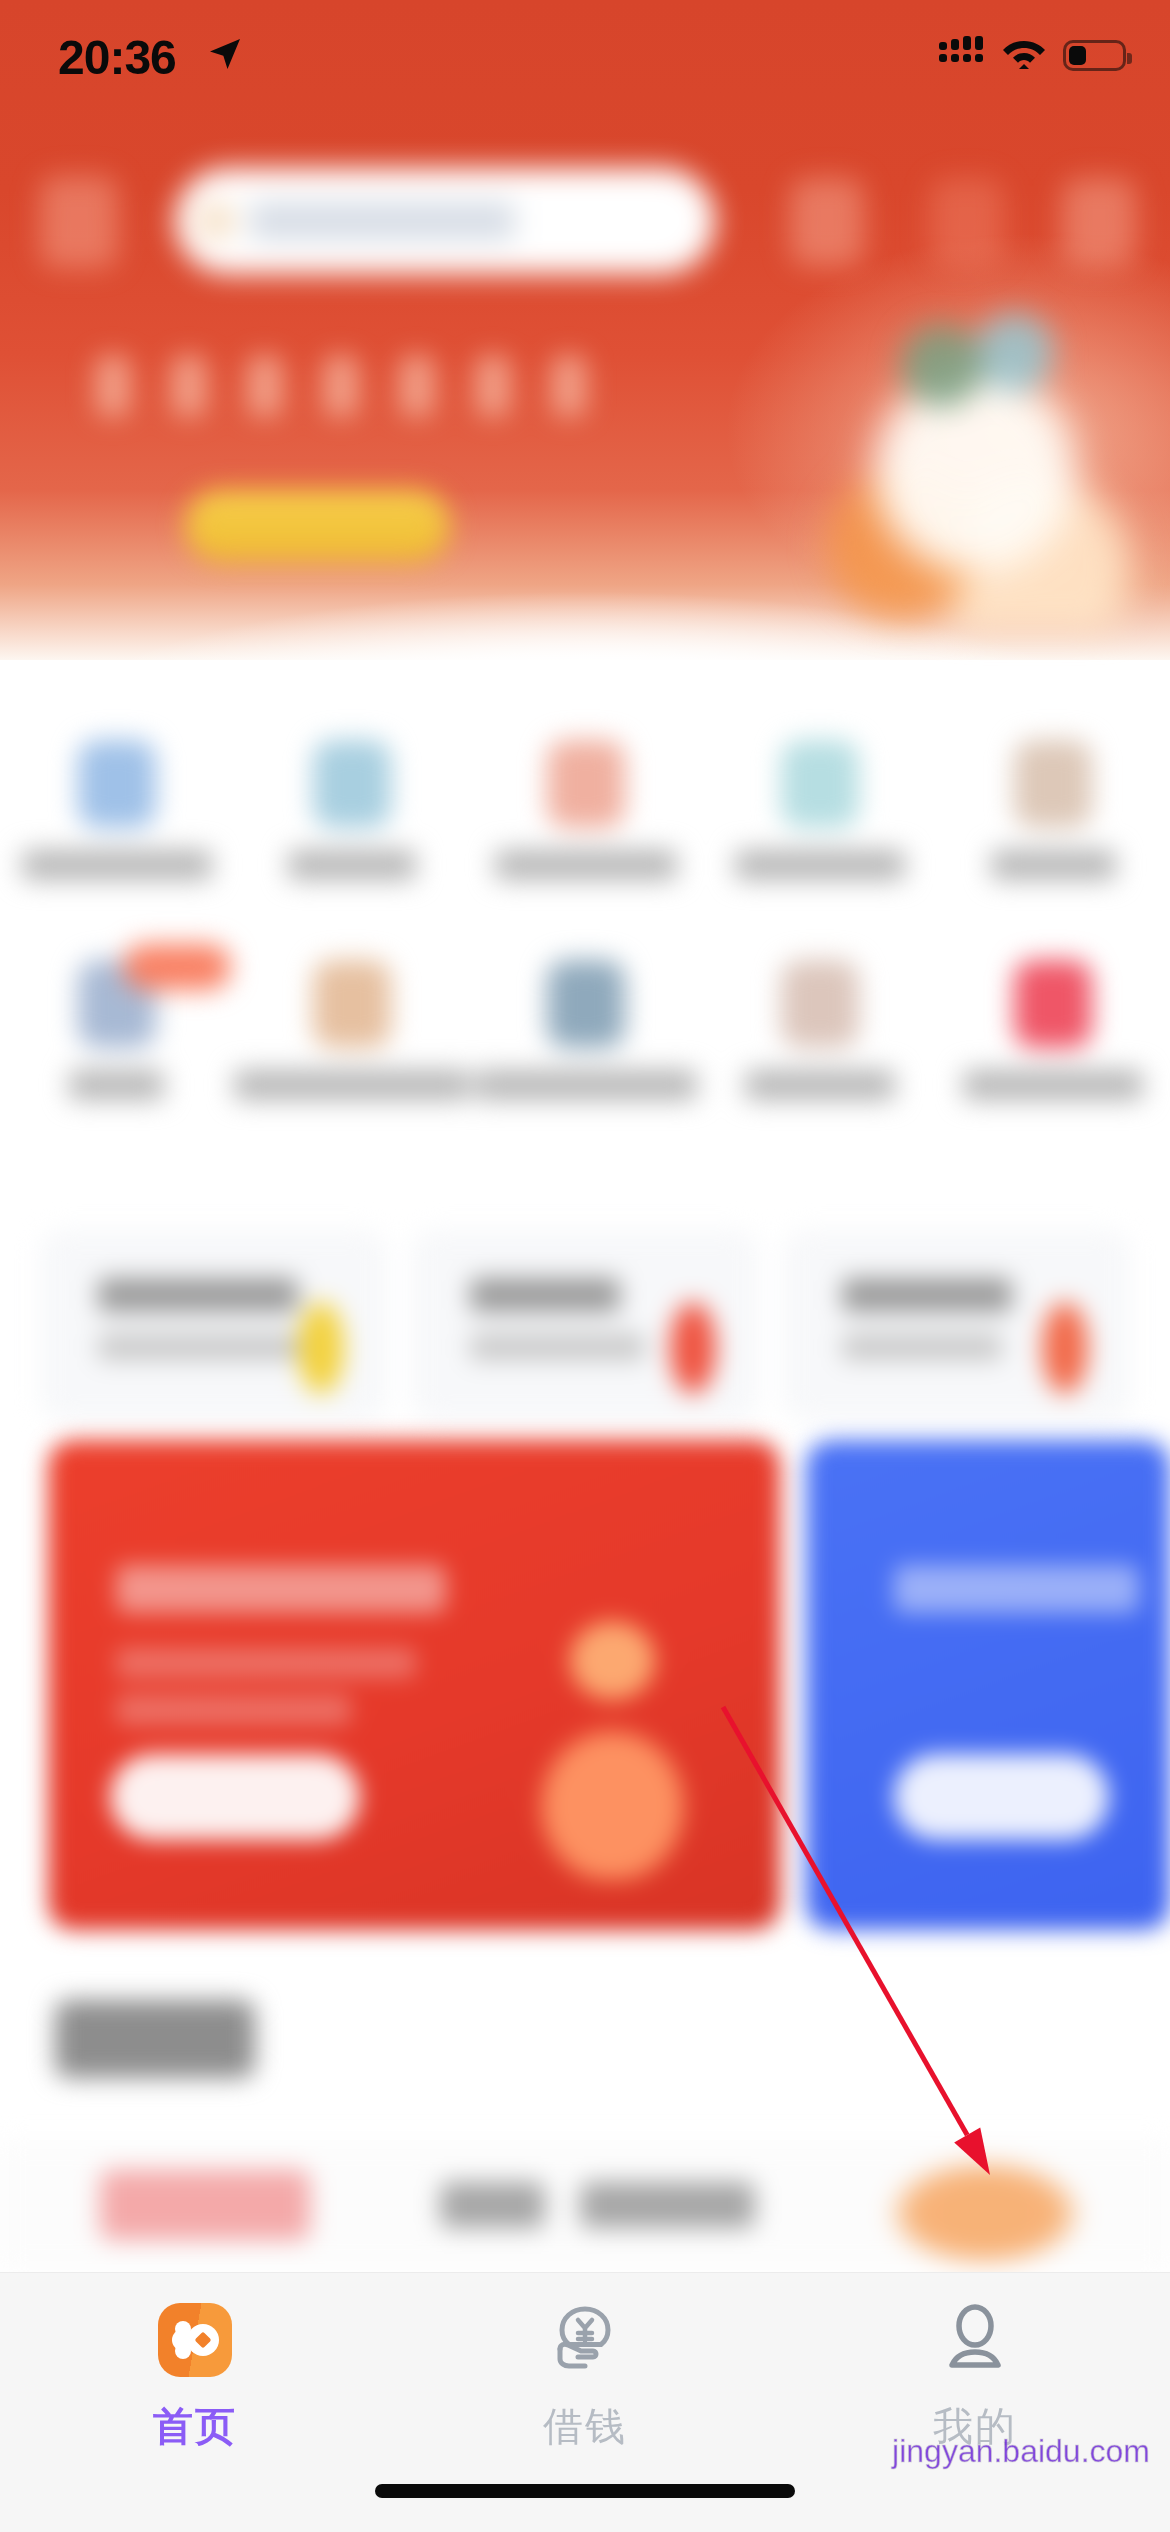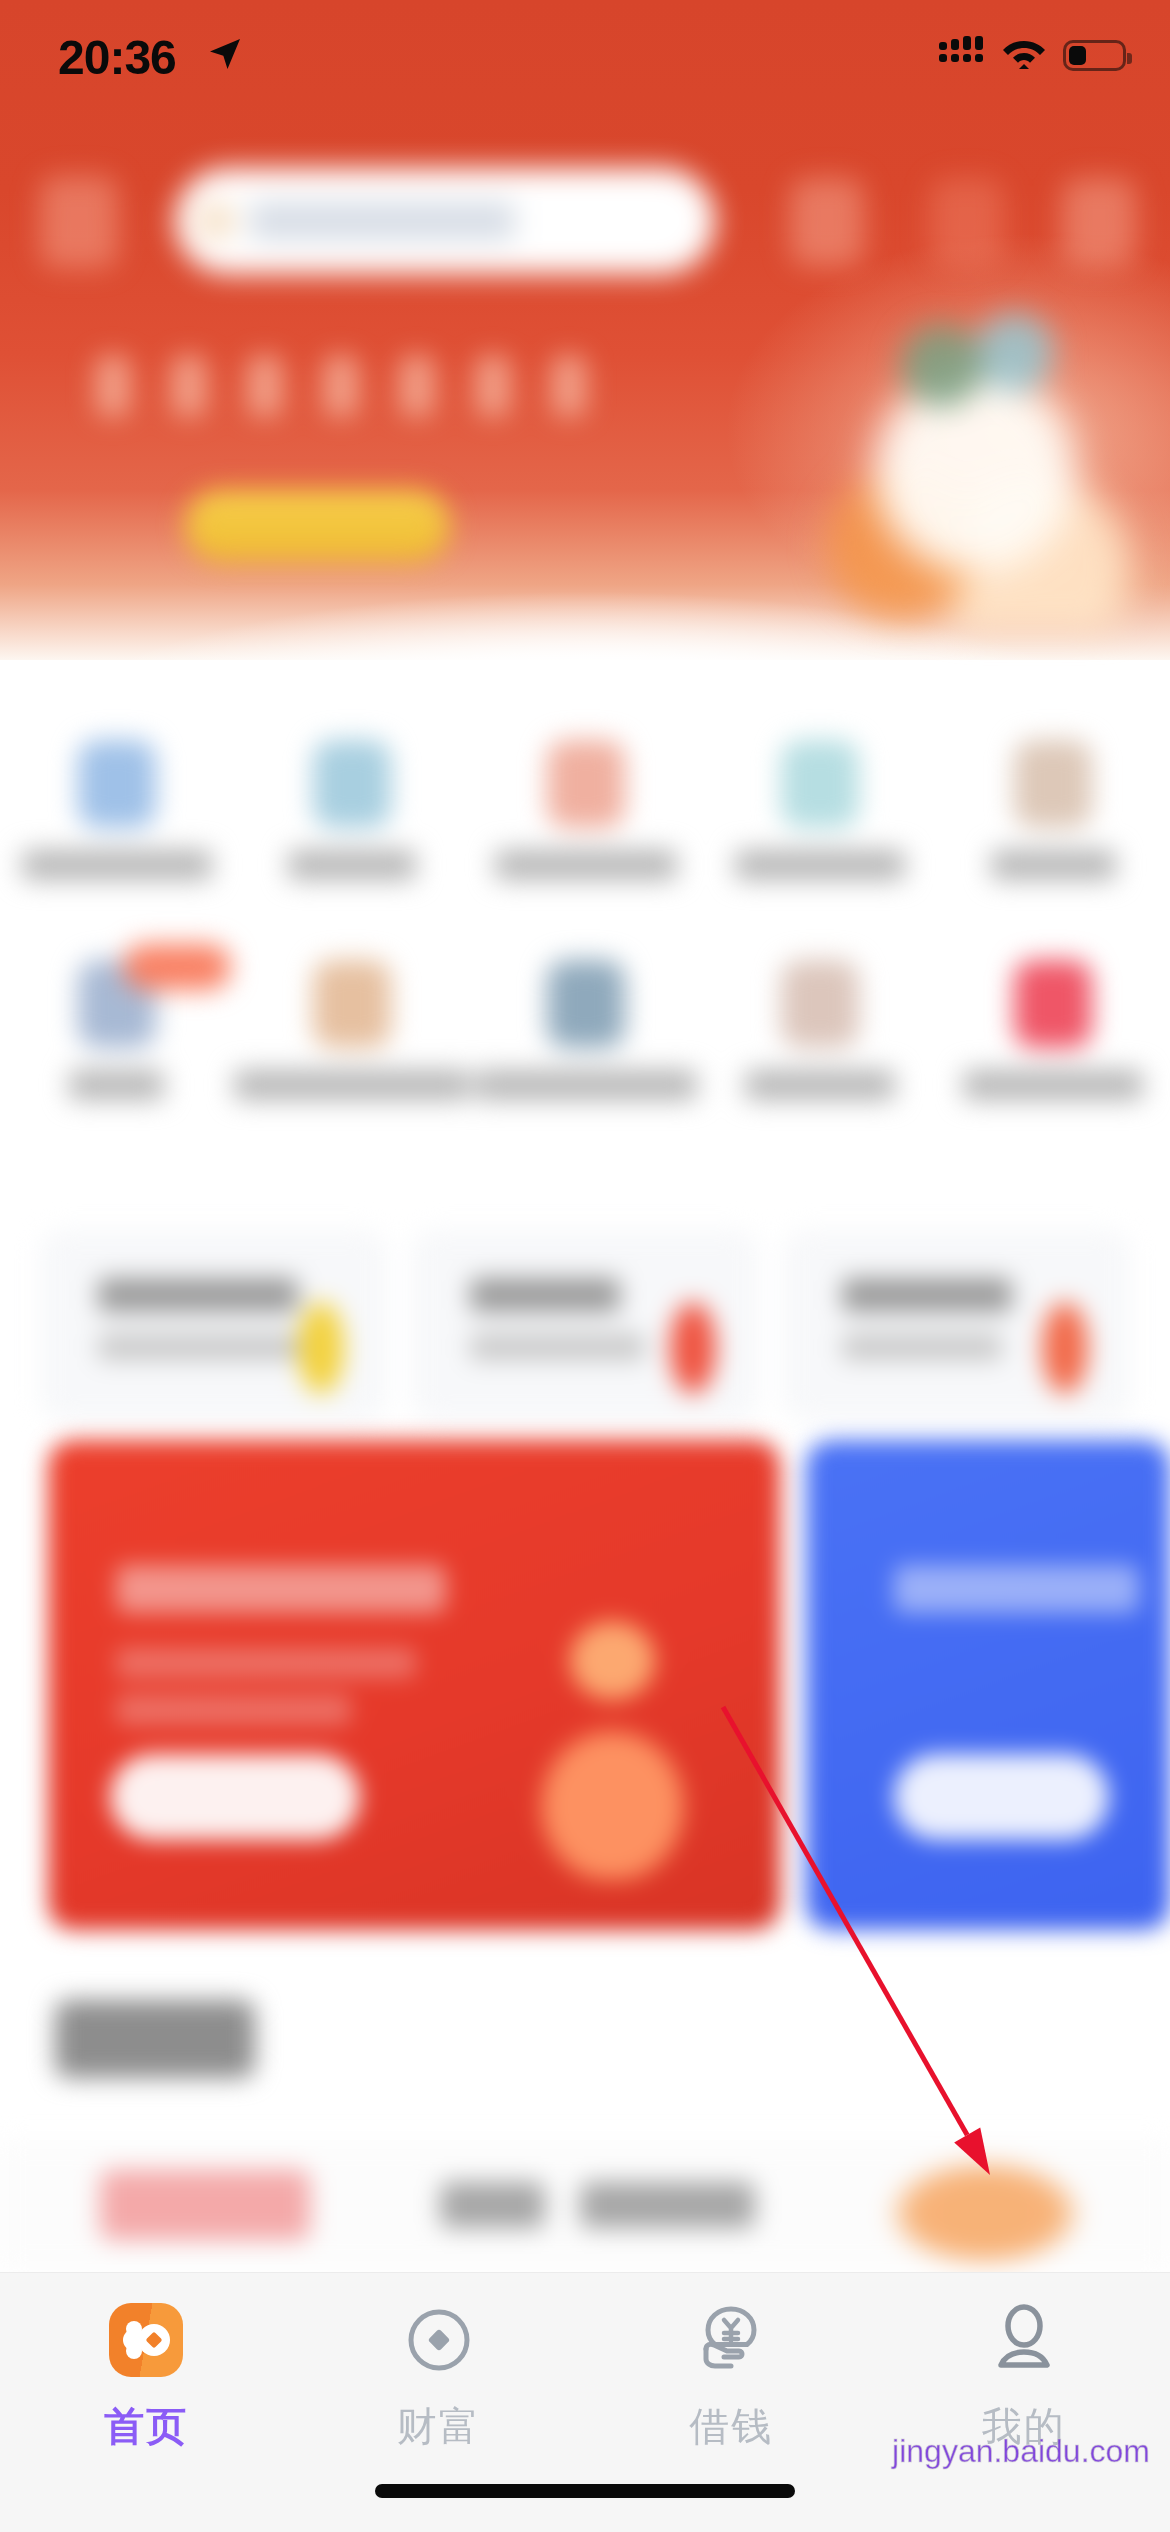--- a/index.html
+++ b/index.html
@@ -332,29 +332,20 @@
 
     <div class="tab active">
       <div class="ticon">
         <div class="logo360">
             <em></em>
           </div>
       </div>
       <div class="tlabel">首页</div>
     </div>
 
-    <div class="tab">
-      <div class="ticon">
-        <svg width="74" height="74" viewBox="0 0 74 74">
-          <circle cx="37" cy="37" r="28" fill="none" stroke="#9aa2ac" stroke-width="5"></circle>
-          <rect x="29" y="29" width="16" height="16" rx="3" fill="#9aa2ac" transform="rotate(45 37 37)"></rect>
-        </svg>
-      </div>
-      <div class="tlabel">财富</div>
-    </div>
 
     <div class="tab">
       <div class="ticon">
         <svg width="74" height="74" viewBox="0 0 74 74">
           <path d="M37 6c-13 0-23 9-23 21 0 6 2.5 11 7 14.5h32C57.5 38 60 33 60 27 60 15 50 6 37 6z" fill="none" stroke="#9aa2ac" stroke-width="5" stroke-linejoin="round"></path>
           <path d="M30 17l7 8 7-8M37 25v13M30 30h14M30 36h14" fill="none" stroke="#9aa2ac" stroke-width="4.5" stroke-linecap="round"></path>
           <path d="M12 46c0-4 4-6 8-4l13 6h12c4 0 4 6 0 6H30" fill="none" stroke="#9aa2ac" stroke-width="5" stroke-linecap="round" stroke-linejoin="round"></path>
           <path d="M12 46v10c0 4 4 7 9 7h16" fill="none" stroke="#9aa2ac" stroke-width="5" stroke-linecap="round"></path>
         </svg>
       </div>

